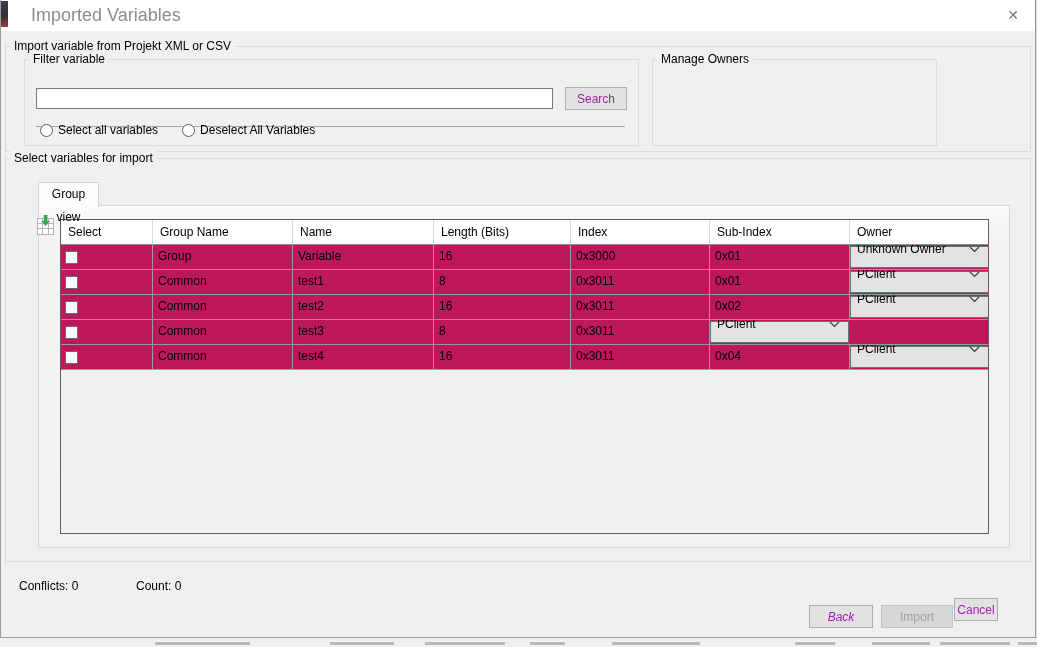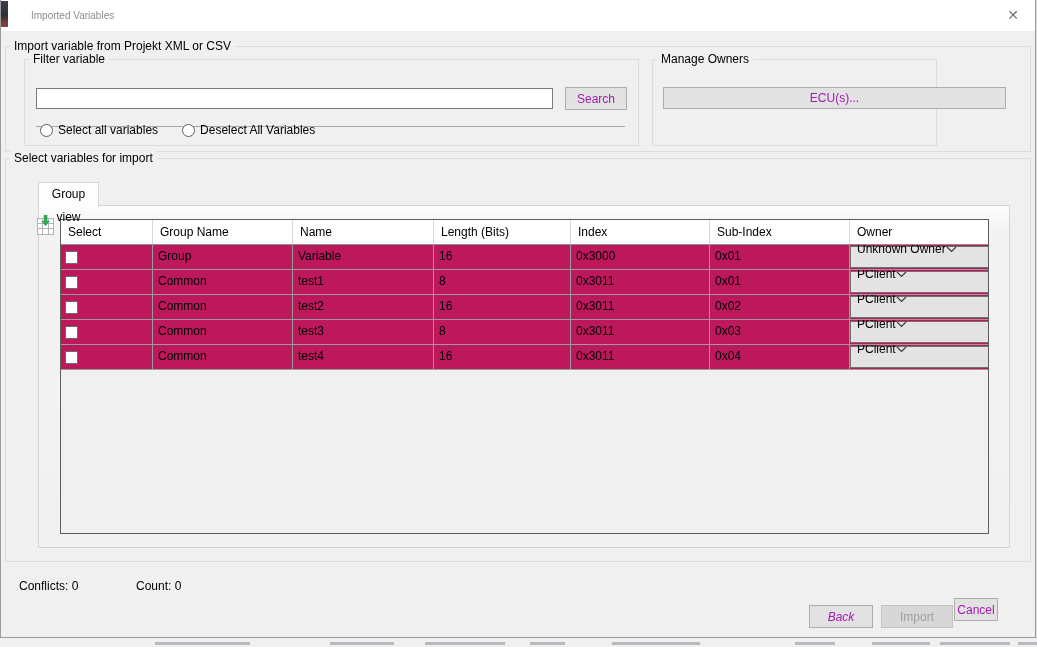--- a/index.html
+++ b/index.html
@@ -15,21 +15,21 @@
   .m4{left:530px;width:35px;} .m5{left:612px;width:88px;opacity:.4;} .m6{left:795px;width:40px;}
   .m7{left:872px;width:58px;opacity:.4;} .m8{left:940px;width:70px;} .m9{left:1018px;width:19px;background:#70747c;}
 
   .dialog { position:absolute; left:0; top:0; width:1036px; height:638px; background:#f0f0f0;
             border:1px solid #9b9b9b; border-top:none; }
 
   
   .titlebar { position:absolute; left:0; top:0; width:100%; height:31px; background:#ffffff; }
   .app-icon-frag { position:absolute; left:0; top:1px; width:7px; height:26px;
                    background:linear-gradient(180deg,#3b404c 0%,#2b2f38 55%,#683a3a 78%,#8a4444 100%); }
-  .title { position:absolute; left:30px; top:0; line-height:31px; font-size:10px; color:#8d8d8d; }
+  .title { position:absolute; left:30px; top:0; line-height:31px; font-size:18px; color:#8d8d8d; }
   .close-btn { position:absolute; right:6px; top:0; width:32px; height:31px; text-align:center;
                line-height:31px; font-size:14px; color:#777; cursor:default; }
 
   
   .gb { position:absolute; border:1px solid #dcdcdc; }
   .gb-label { position:absolute; top:-8px; left:4px; background:#f0f0f0; padding:0 4px; white-space:nowrap; }
 
   .gb1 { left:4px; top:46px; width:1026px; height:106px; }
   .gb-filter { left:18px; top:12px; width:615px; height:87px; }
   .gb-owners { left:646px; top:12px; width:285px; height:87px; }
@@ -61,21 +61,21 @@
   .th { border-right:1px solid #d8d8d8; padding-left:7px; line-height:24px; white-space:nowrap; overflow:hidden; }
   .th:last-child { border-right:none; }
   .trow { background:#be185d; border-bottom:1px solid #9b9b9b; }
   .td { position:relative; border-right:1px solid #9b9b9b; padding-left:5px; line-height:23px;
         white-space:nowrap; overflow:hidden; }
   .td:last-child { border-right:none; }
   .td-select { display:flex; align-items:center; padding-left:4px; }
   .checkbox { width:13px; height:13px; border:1px solid #6b6b6b; background:#fff; flex:none; }
   .td-owner { padding:0; }
   .owner-dd { position:absolute; left:0; top:1px; right:1px; bottom:1px; background:#e3e3e3;
-              border:1px solid #707070; display:flex; align-items:center; 
+              border:1px solid #707070; display:flex; align-items:center; justify-content:space-between;
               padding:0 8px 16px 6px; line-height:normal; }
   .chev svg { display:block; }
 
   
   .status { position:absolute; top:579px; white-space:nowrap; }
   .conflicts { left:18px; }
   .count { left:135px; }
   .back-btn { left:808px; top:605px; width:64px; height:23px;font-style:italic; }
   .import-btn { left:880px; top:605px; width:72px; height:23px; background:#d7d7d7;
                 border-color:#c3c3c3; color:#9f9f9f; }
@@ -117,21 +117,20 @@
         <div class="radio-row">
           <span class="radio"></span>
           <span class="radio-label">Select all variables</span>
           <span class="radio"></span>
           <span class="radio-label">Deselect All Variables</span>
         </div>
       </div>
 
       <div class="gb gb-owners">
         <span class="gb-label">Manage Owners</span>
-        <button class="btn ecu-btn">ECU(s)...</button>
       </div>
     </div>
 
     <div class="gb gb2">
       <span class="gb-label">Select variables for import</span>
 
       <div class="tab">Group view</div>
       <div class="tab-panel"></div>
 
       <div class="import-icon">
@@ -222,21 +221,20 @@
     </div>
   </div>
             <div class="trow">
     <div class="td td-select">
       <span class="checkbox"></span>
     </div>
     <div class="td">Common</div>
     <div class="td">test3</div>
     <div class="td">8</div>
     <div class="td">0x3011</div>
-    <div class="td">0x03</div>
     <div class="td td-owner">
       <div class="owner-dd">
         <span>PClient</span>
         <span class="chev">
           <svg width="11" height="7" viewBox="0 0 11 7">
             <polyline points="1,1 5.5,5.5 10,1" fill="none" stroke="#3c3c3c" stroke-width="1.2"></polyline>
           </svg>
         </span>
       </div>
     </div>

